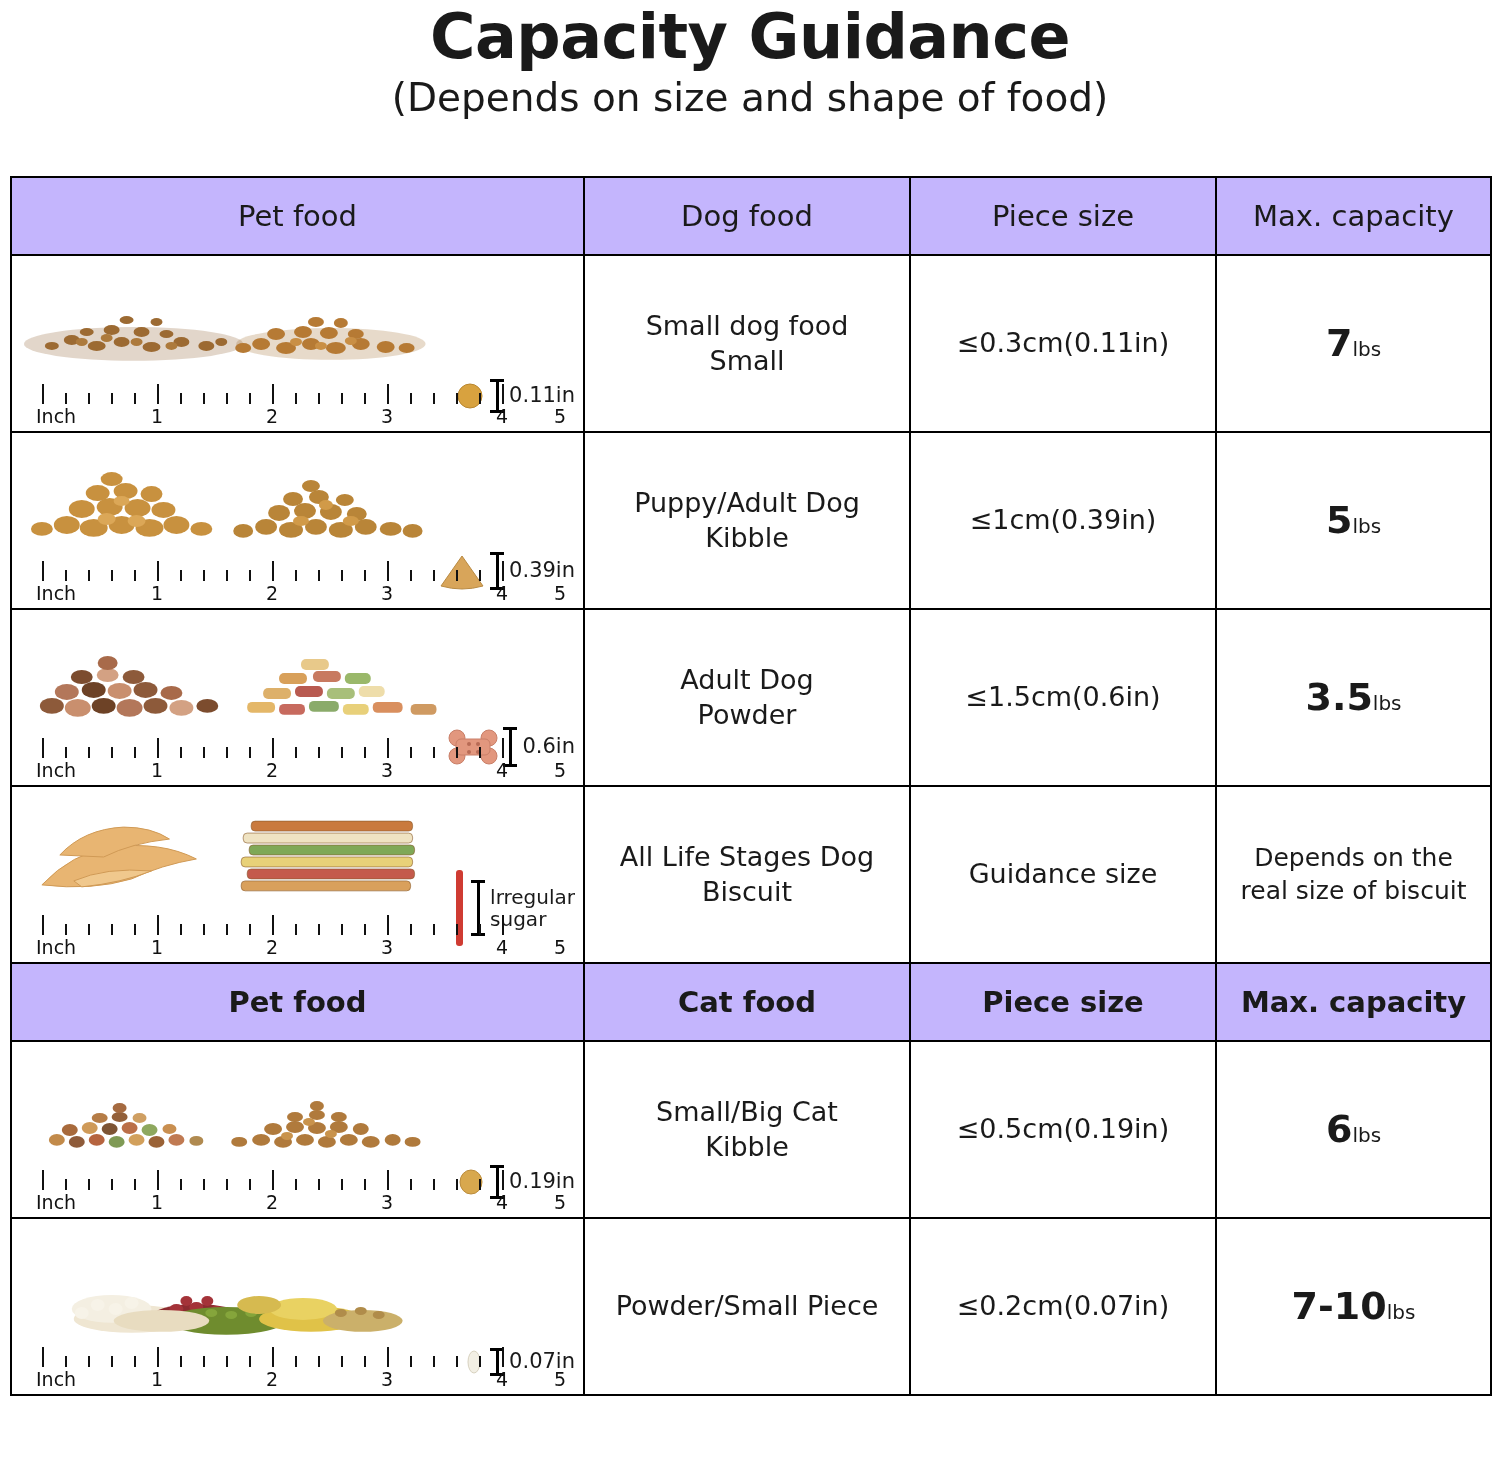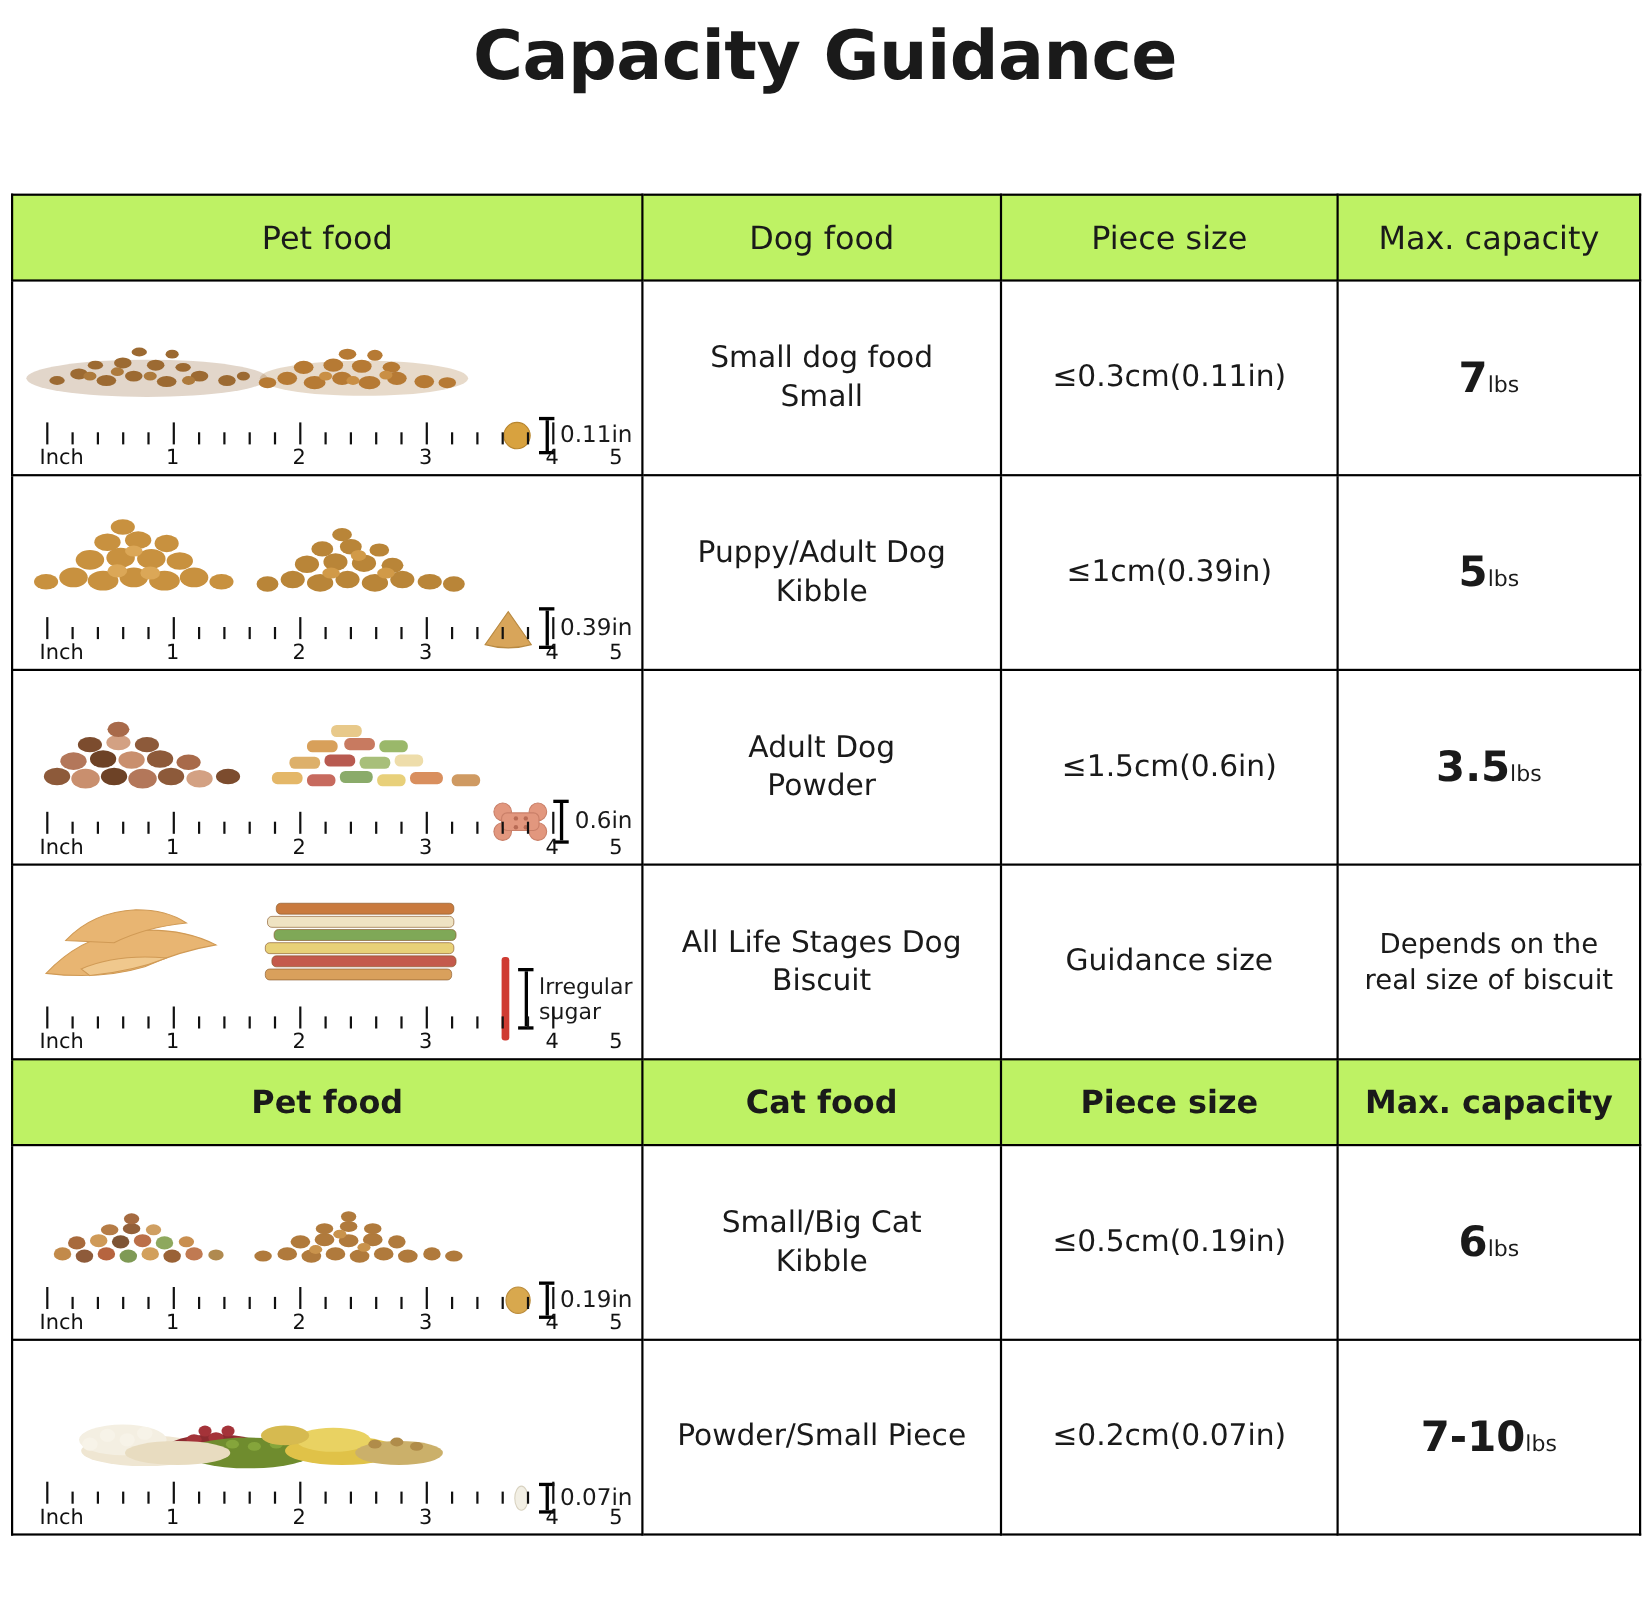--- a/index.html
+++ b/index.html
@@ -23,21 +23,21 @@
   
   .header {
     text-align: center;
     padding-top: 4px;
   }
   .title {
     font-size: 62px;
     font-weight: bold;
     letter-spacing: -0.5px;
     line-height: 1.05;
-    margin: 14px;
+    margin: 0;
     text-align: center;
   }
   .subtitle {
     font-size: 39px;
     font-weight: normal;
     margin: 8px 0 0 0;
     line-height: 1.1;
   }
   
   .table-wrap {
@@ -55,21 +55,21 @@
     border: 2px solid #000;
     vertical-align: middle;
     padding: 0;
   }
   .col-img { width: 573px; }
   .col-food { width: 326px; }
   .col-size { width: 306px; }
   .col-cap  { width: 275px; }
 
   .hdr td {
-    background: #bef264;
+    background: #c4b5fd;
     text-align: center;
     font-size: 29px;
     height: 76px;
     font-weight: normal;
   }
   .hdr td.bold {
     font-weight: bold;
   }
   .hdr .two-line {
     line-height: 1.08;
@@ -183,20 +183,21 @@
     display: inline-block;
   }
 </style>
 </head>
 <body>
 
 <div class="page">
 
   <div class="header">
     <h1 class="title">Capacity Guidance</h1>
+    <div class="subtitle">(Depends on size and shape of food)</div>
   </div>
 
   <div class="table-wrap">
     <table class="cap">
       <colgroup>
         <col class="col-img">
           <col class="col-food">
           <col class="col-size">
           <col class="col-cap">
       </colgroup>

